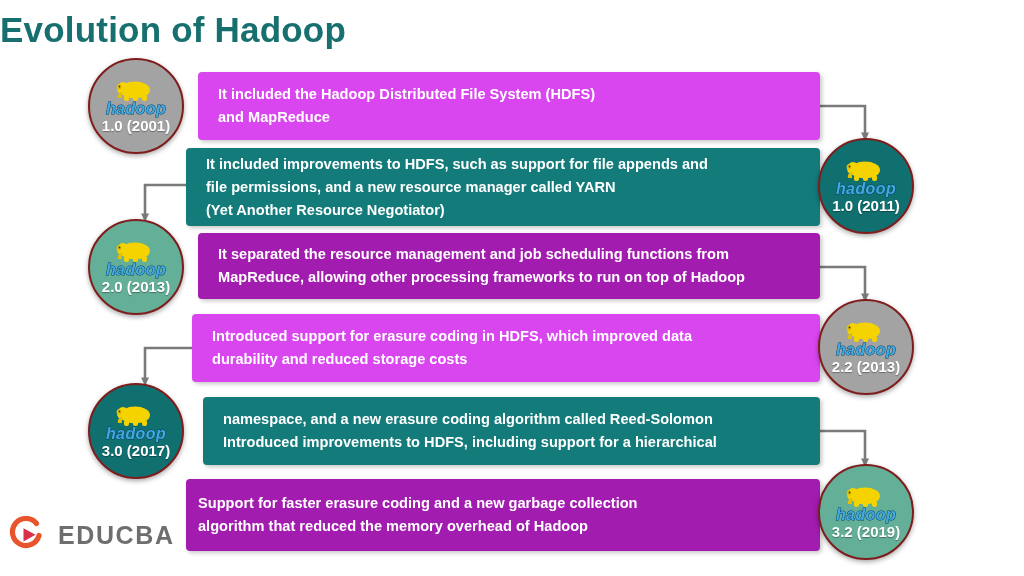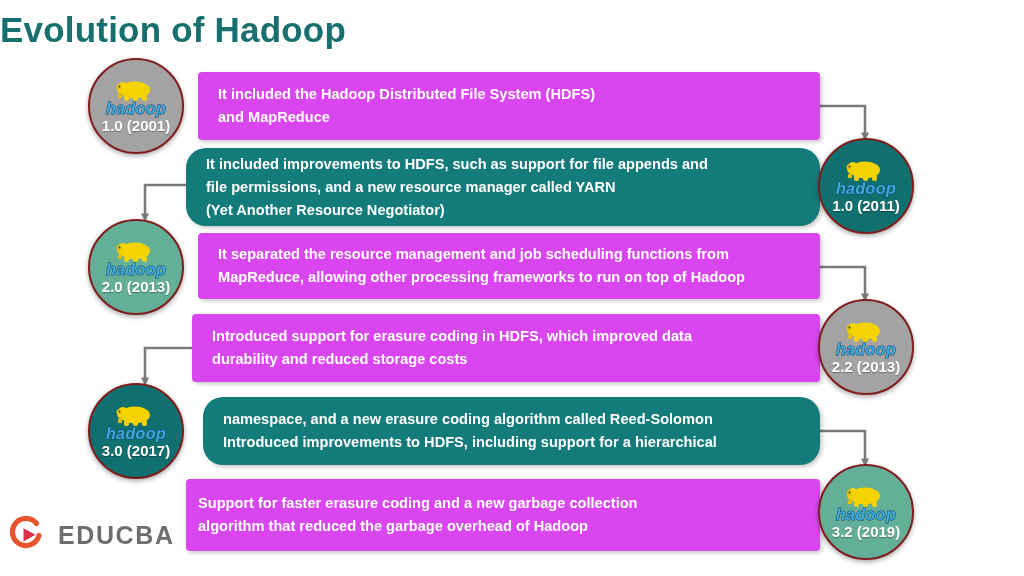--- a/index.html
+++ b/index.html
@@ -57,22 +57,22 @@
     border-radius: 4px;
     box-shadow: 2px 2px 4px rgba(0,0,0,0.22);
     font-family: "Liberation Sans", sans-serif;
     display: flex;
     flex-direction: column;
     justify-content: center;
   }
   .txtbox .line { white-space: nowrap; }
 
   .bg-gray  { background: #d946ef; }
-  .bg-dark  { background: #147B7B; border-radius: 20px; }
-  .bg-mid   { background: #d946ef; }
+  .bg-dark  { background: #147B7B; }
+  .bg-mid   { background: #a21caf; }
 
   
   .badge {
     position: absolute;
     width: 96px;
     height: 96px;
     border-radius: 50%;
     border: 2px solid #7f1d1d;
     box-shadow: 0 2px 5px rgba(0,0,0,0.35);
     display: flex;
@@ -167,21 +167,21 @@
     <div class="line">durability  and reduced storage costs</div>
   </div>
 
   <div class="txtbox bg-dark" style="left:203px; top:397px; width:617px; height:68px;">
     <div class="line">namespace,  and a new erasure coding algorithm called Reed-Solomon</div>
     <div class="line">Introduced  improvements to HDFS, including  support for a hierarchical</div>
   </div>
 
   <div class="txtbox bg-mid" style="left:186px; top:479px; width:634px; height:72px;padding-left:12px;">
     <div class="line">Support for faster erasure coding and a new garbage collection</div>
-    <div class="line">algorithm that reduced the garbage overhead of Hadoop</div>
+    <div class="line">algorithm that reduced the memory overhead of Hadoop</div>
   </div>
 
   <div class="badge c-gray" style="left:88px; top:58px;">
     <div class="logo">
       <svg viewBox="0 0 74 40" xmlns="http://www.w3.org/2000/svg">
         <g>
           <ellipse cx="36" cy="11" rx="15" ry="8.5" fill="#F4D300"></ellipse>
           <ellipse cx="24" cy="9.5" rx="6" ry="6.5" fill="#F4D300"></ellipse>
           <path d="M22 13 q-4 2 -3 6 l4 0 q-1 -3 1 -5 Z" fill="#E2C000"></path>
           <rect x="25" y="16" width="5" height="6" rx="2" fill="#F4D300"></rect>

